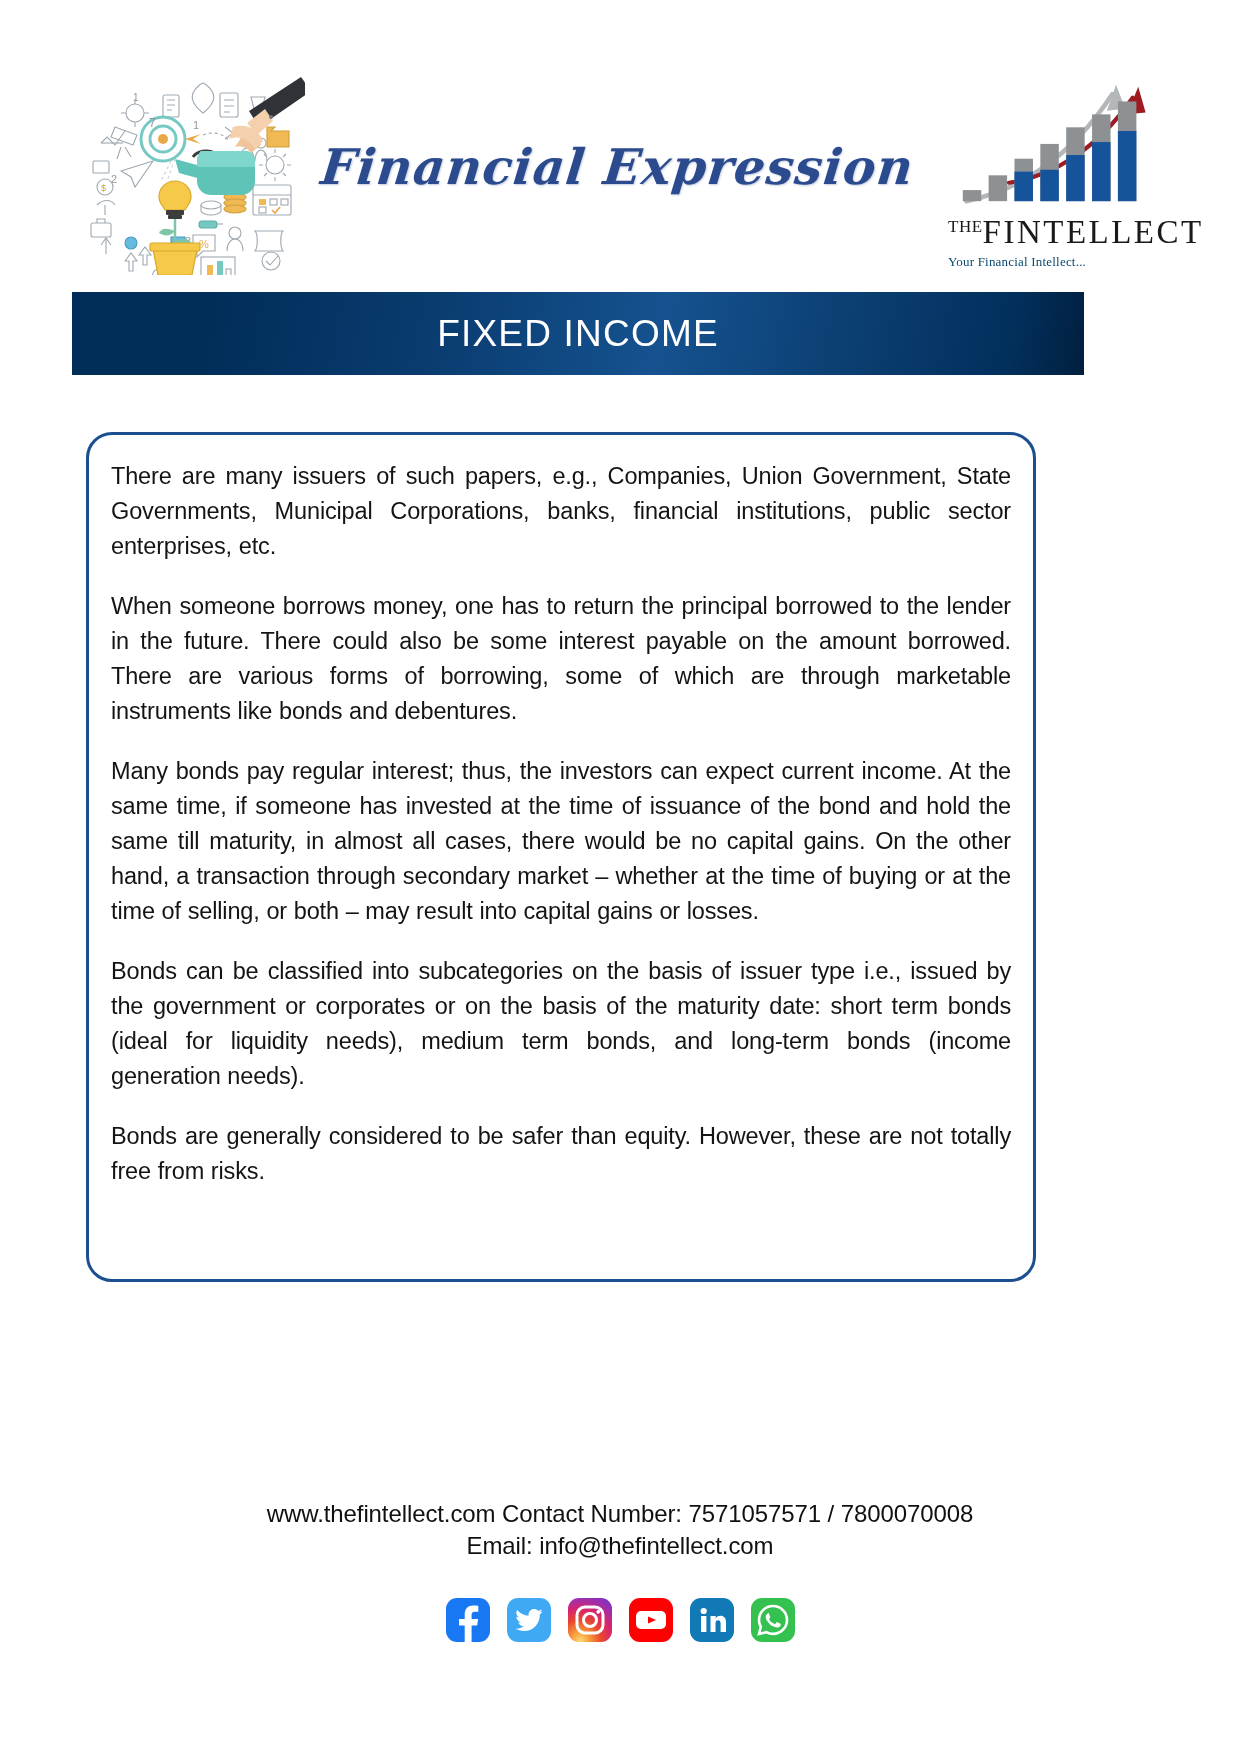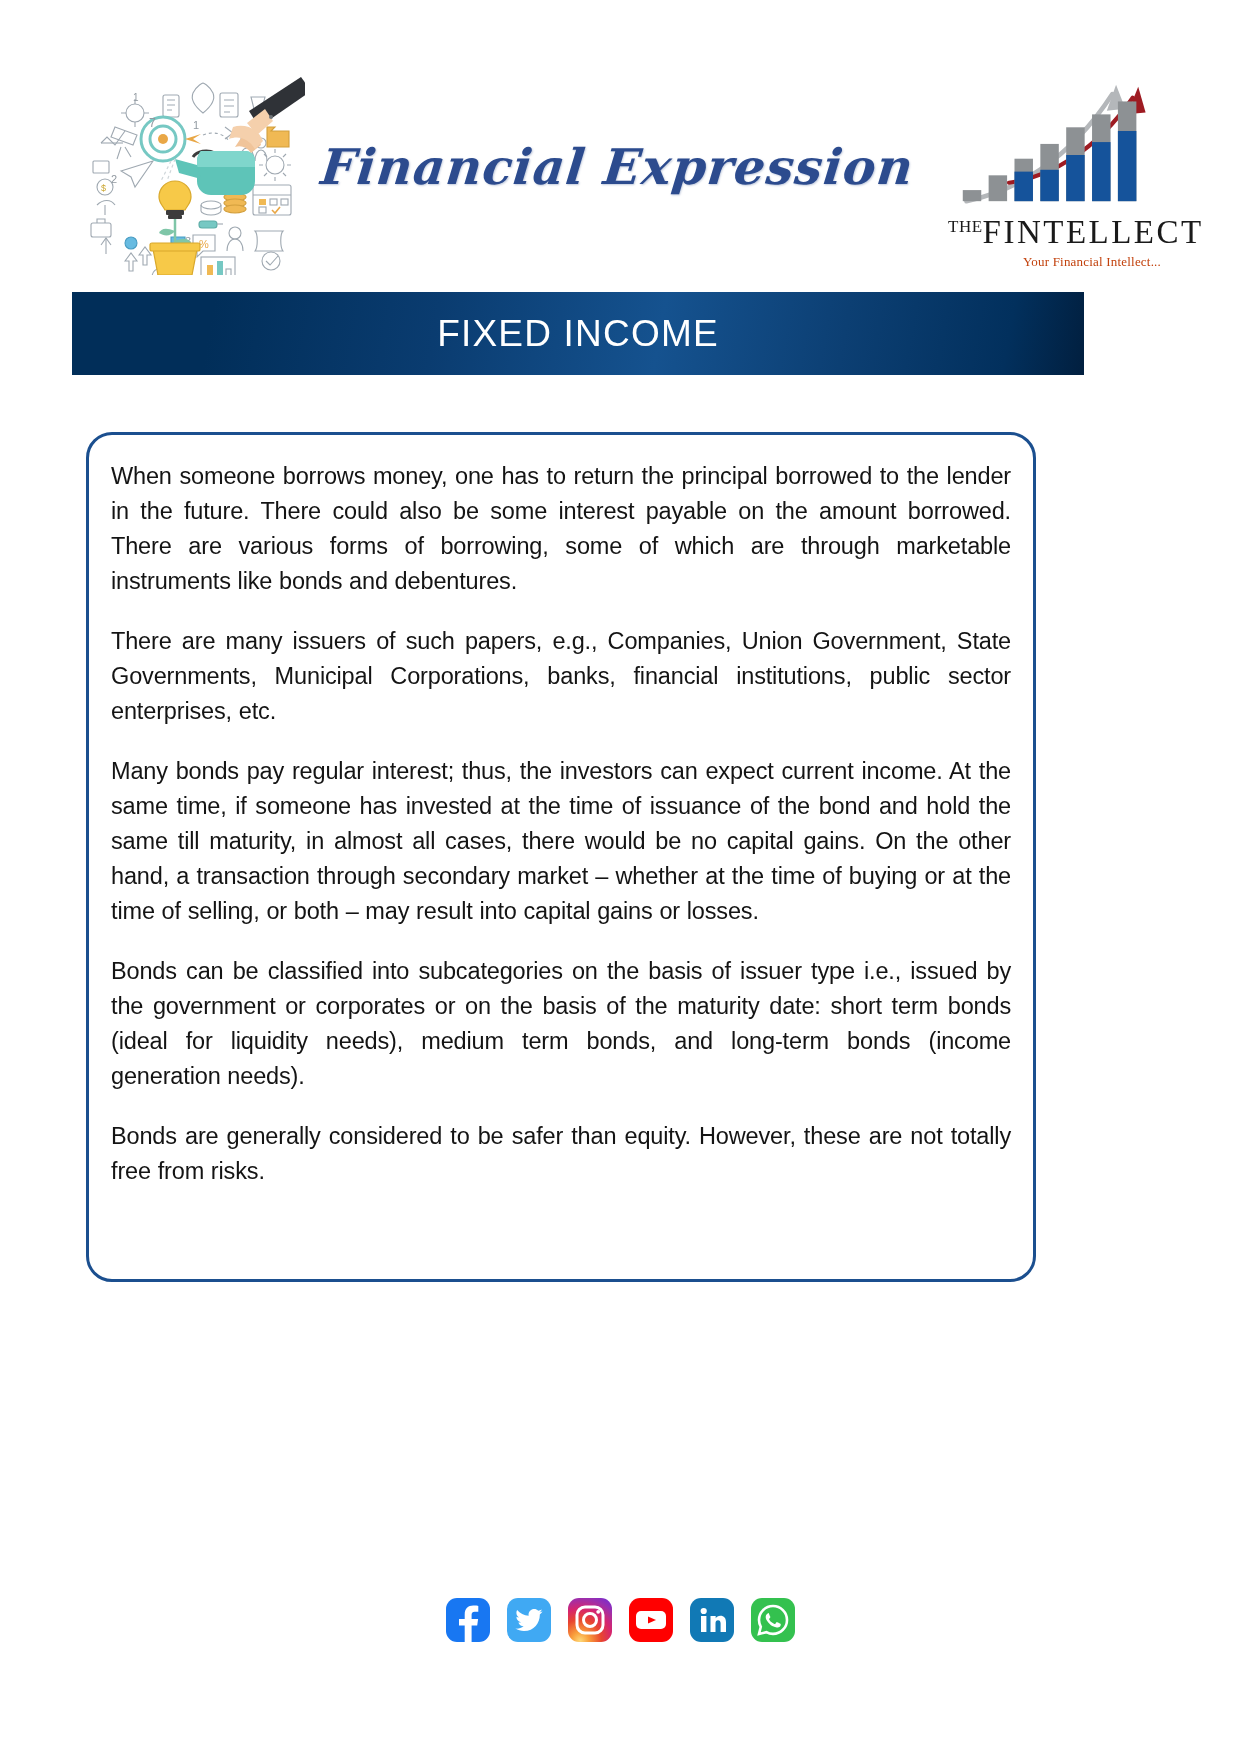--- a/index.html
+++ b/index.html
@@ -80,24 +80,23 @@
     letter-spacing: 0.5px;
     vertical-align: top;
     position: relative;
     top: 2px;
   }
   .logo-main {
     font-size: 33px;
     letter-spacing: 2.5px;
   }
   .logo-tag {
-    text-align: right;
     font-family: "Liberation Serif", serif;
     font-size: 13px;
-    color: #c2410c;
+    color: #0c4a6e;
     margin-top: 5px;
     padding-right: 4px;
     letter-spacing: 0.2px;
   }
 
   
   .banner {
     position: absolute;
     top: 292px;
     left: 72px;
@@ -360,27 +359,31 @@
         <div class="logo-tag">Your Financial Intellect...</div>
       </div>
     </div>
   </div>
 
   <div class="banner">
     <div class="banner-text">FIXED INCOME</div>
   </div>
 
   <div class="content-box">
+    <p class="para">There are many issuers of such papers, e.g., Companies, Union Government, State Governments, Municipal Corporations, banks, financial institutions, public sector enterprises, etc.</p>
     <p class="para">When someone borrows money, one has to return the principal borrowed to the lender in the future. There could also be some interest payable on the amount borrowed. There are various forms of borrowing, some of which are through marketable instruments like bonds and debentures.</p>
-    <p class="para">There are many issuers of such papers, e.g., Companies, Union Government, State Governments, Municipal Corporations, banks, financial institutions, public sector enterprises, etc.</p>
     <p class="para">Many bonds pay regular interest; thus, the investors can expect current income. At the same time, if someone has invested at the time of issuance of the bond and hold the same till maturity, in almost all cases, there would be no capital gains. On the other hand, a transaction through secondary market – whether at the time of buying or at the time of selling, or both – may result into capital gains or losses.</p>
     <p class="para">Bonds can be classified into subcategories on the basis of issuer type i.e., issued by the government or corporates or on the basis of the maturity date: short term bonds (ideal for liquidity needs), medium term bonds, and long-term bonds (income generation needs).</p>
     <p class="para">Bonds are generally considered to be safer than equity. However, these are not totally free from risks.</p>
   </div>
 
+  <div class="footer">
+    <div class="footer-line">www.thefintellect.com   Contact Number: 7571057571 / 7800070008</div>
+    <div class="footer-line">Email: info@thefintellect.com</div>
+  </div>
 
   <div class="social-row">
     <a class="social-icon si-fb">
       <svg width="44" height="44" viewBox="0 0 44 44">
         <path d="M25.6 44V27.5h5.6l.9-6.5h-6.5v-4.1c0-1.9.5-3.2 3.2-3.2h3.5V7.9c-.6-.1-2.7-.3-5.1-.3-5.1 0-8.5 3.1-8.5 8.8V21h-5.7v6.5h5.7V44h6.9z" fill="#ffffff"></path>
       </svg>
     </a>
     <a class="social-icon si-tw">
       <svg width="44" height="44" viewBox="0 0 44 44">
         <path d="M35.5 13.6c-1 .45-2.1.75-3.2.9 1.15-.7 2.05-1.8 2.45-3.1-1.1.65-2.3 1.1-3.55 1.35-1-1.1-2.45-1.75-4.05-1.75-3.1 0-5.6 2.5-5.6 5.6 0 .45.05.85.15 1.25-4.65-.25-8.8-2.45-11.55-5.85-.5.85-.75 1.8-.75 2.8 0 1.95 1 3.65 2.5 4.65-.9-.05-1.75-.3-2.5-.7v.05c0 2.7 1.95 4.95 4.5 5.5-.45.1-.95.2-1.45.2-.35 0-.7-.05-1.05-.1.7 2.25 2.75 3.85 5.2 3.9-1.9 1.5-4.3 2.4-6.9 2.4-.45 0-.9-.05-1.3-.1 2.5 1.6 5.4 2.5 8.55 2.5 10.25 0 15.85-8.5 15.85-15.85v-.7c1.1-.8 2.05-1.8 2.8-2.95z" fill="#ffffff"></path>

